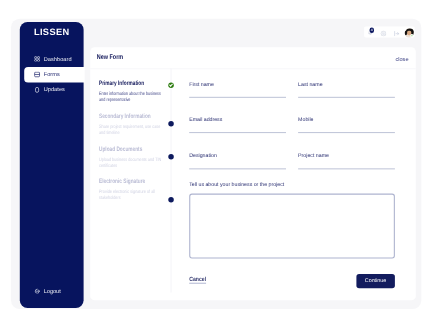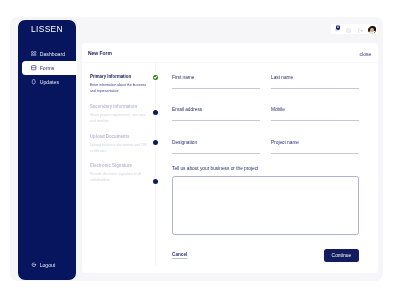--- a/index.html
+++ b/index.html
@@ -4,21 +4,21 @@
 <style>
   html,body{margin:0;padding:0;}
   body{width:400px;height:300px;background:#ffffff;font-family:"Liberation Sans",sans-serif;overflow:hidden;}
   .stage{position:absolute;left:0;top:0;width:400px;height:300px;background:#fff;}
 
   
   .shell{position:absolute;left:10px;top:17px;width:373px;height:264px;background:#f6f6f8;border-radius:8px;}
 
   
   .sidebar{position:absolute;left:18px;top:20px;width:58px;height:260px;background:#07145e;border-radius:7px;}
-  .logo{position:absolute;left:0;top:5px;width:58px;text-align:center;color:#fff;font-size:8.4px;font-weight:normal;letter-spacing:.35px;line-height:8px;}
+  .logo{position:absolute;left:0;top:5px;width:58px;text-align:center;color:#fff;font-size:8.4px;font-weight:bold;letter-spacing:.35px;line-height:8px;}
   .nav{position:absolute;left:0;top:26.6px;width:62px;}
   .nav-item{position:relative;height:14.2px;display:flex;align-items:center;padding-left:13.3px;box-sizing:border-box;width:58px;}
   .nav-item .lbl{font-size:5.1px;color:#eceef5;letter-spacing:.05px;margin-left:3px;}
   .nav-item.active{background:#fff;border-radius:3.5px 0 0 3.5px;margin-left:4px;width:55px;padding-left:9.3px;}
   .nav-item.active .lbl{color:#232a70;}
   .nav-ico{width:5.4px;height:5.4px;display:block;flex:0 0 auto;}
   .nav-ico svg{display:block;}
 
   .logout{position:absolute;left:0;top:241.5px;width:58px;display:flex;align-items:center;padding-left:13.3px;box-sizing:border-box;}
   .logout .lbl{font-size:5.1px;color:#eceef5;margin-left:3px;}

